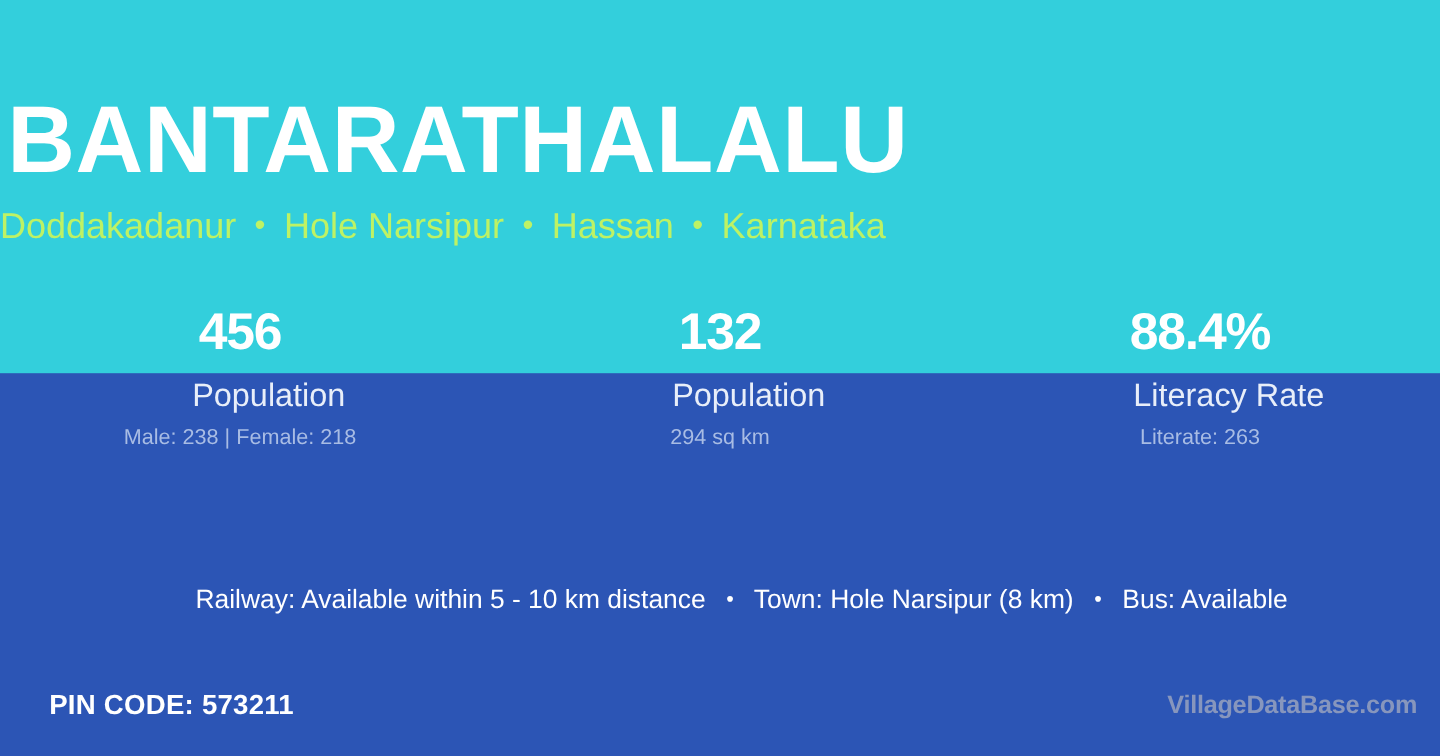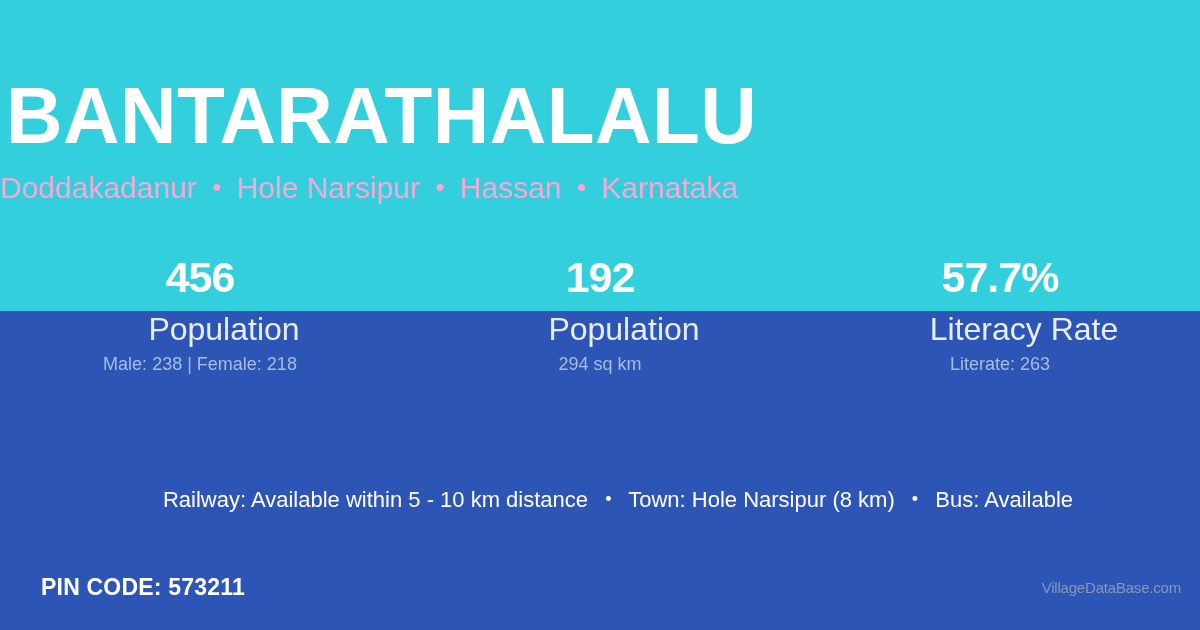--- a/index.html
+++ b/index.html
@@ -48,21 +48,21 @@
     font-family: "Liberation Sans Narrow", "Liberation Sans", sans-serif;
     transform: scaleX(0.99);
     white-space: nowrap;
   }
   .village-subtitle {
     margin: 0;
     padding-top: 14px;
     font-size: 30px;
     line-height: 34px;
     font-weight: 400;
-    color: #f9a8d4;
+    color: #bef264;
     white-space: nowrap;
   }
   .sep-dot {
     display: inline-block;
     padding: 0 7px;
     font-size: 26px;
     vertical-align: 2px;
   }
   
   .stats-row {
@@ -79,21 +79,21 @@
   }
   .stat-value {
     font-size: 43px;
     line-height: 68px;
     font-weight: 700;
     color: #ffffff;
     letter-spacing: -1px;
   }
   .stat-label {
     margin-top: 2px;
-    font-size: 32px;
+    font-size: 27px;
     line-height: 32px;
     font-weight: 400;
     color: #e8eef9;
     margin-left: 48px;
   }
   .stat-sub {
     margin-top: 8px;
     font-size: 18px;
     line-height: 22px;
     font-weight: 400;
@@ -135,23 +135,23 @@
     font-size: 23px;
     line-height: 30px;
     font-weight: 700;
     color: #ffffff;
     letter-spacing: 0.2px;
   }
   .brand {
     position: absolute;
     right: 30px;
     top: 15px;
-    font-size: 15px;
+    font-size: 21px;
     line-height: 30px;
-    font-weight: 400;
+    font-weight: 700;
     color: #8796bd;
     letter-spacing: -0.2px;
   }
 </style>
 </head>
 <body>
 
 <div class="card">
 
   <div class="teal-band"></div>
@@ -171,27 +171,27 @@
 
   <div class="stats-row">
 
     <div class="stat-col">
       <div class="stat-value">456</div>
       <div class="stat-label">Population</div>
       <div class="stat-sub">Male: 238 | Female: 218</div>
     </div>
 
     <div class="stat-col">
-      <div class="stat-value">192</div>
+      <div class="stat-value">132</div>
       <div class="stat-label">Population</div>
       <div class="stat-sub">294 sq km</div>
     </div>
 
     <div class="stat-col">
-      <div class="stat-value">57.7%</div>
+      <div class="stat-value">88.4%</div>
       <div class="stat-label">Literacy Rate</div>
       <div class="stat-sub">Literate: 263</div>
     </div>
 
   </div>
 
   <div class="facilities">
     <span>Railway: Available within 5 - 10 km distance</span>
     <span class="fac-sep">•</span>
     <span>Town: Hole  Narsipur (8 km)</span>

